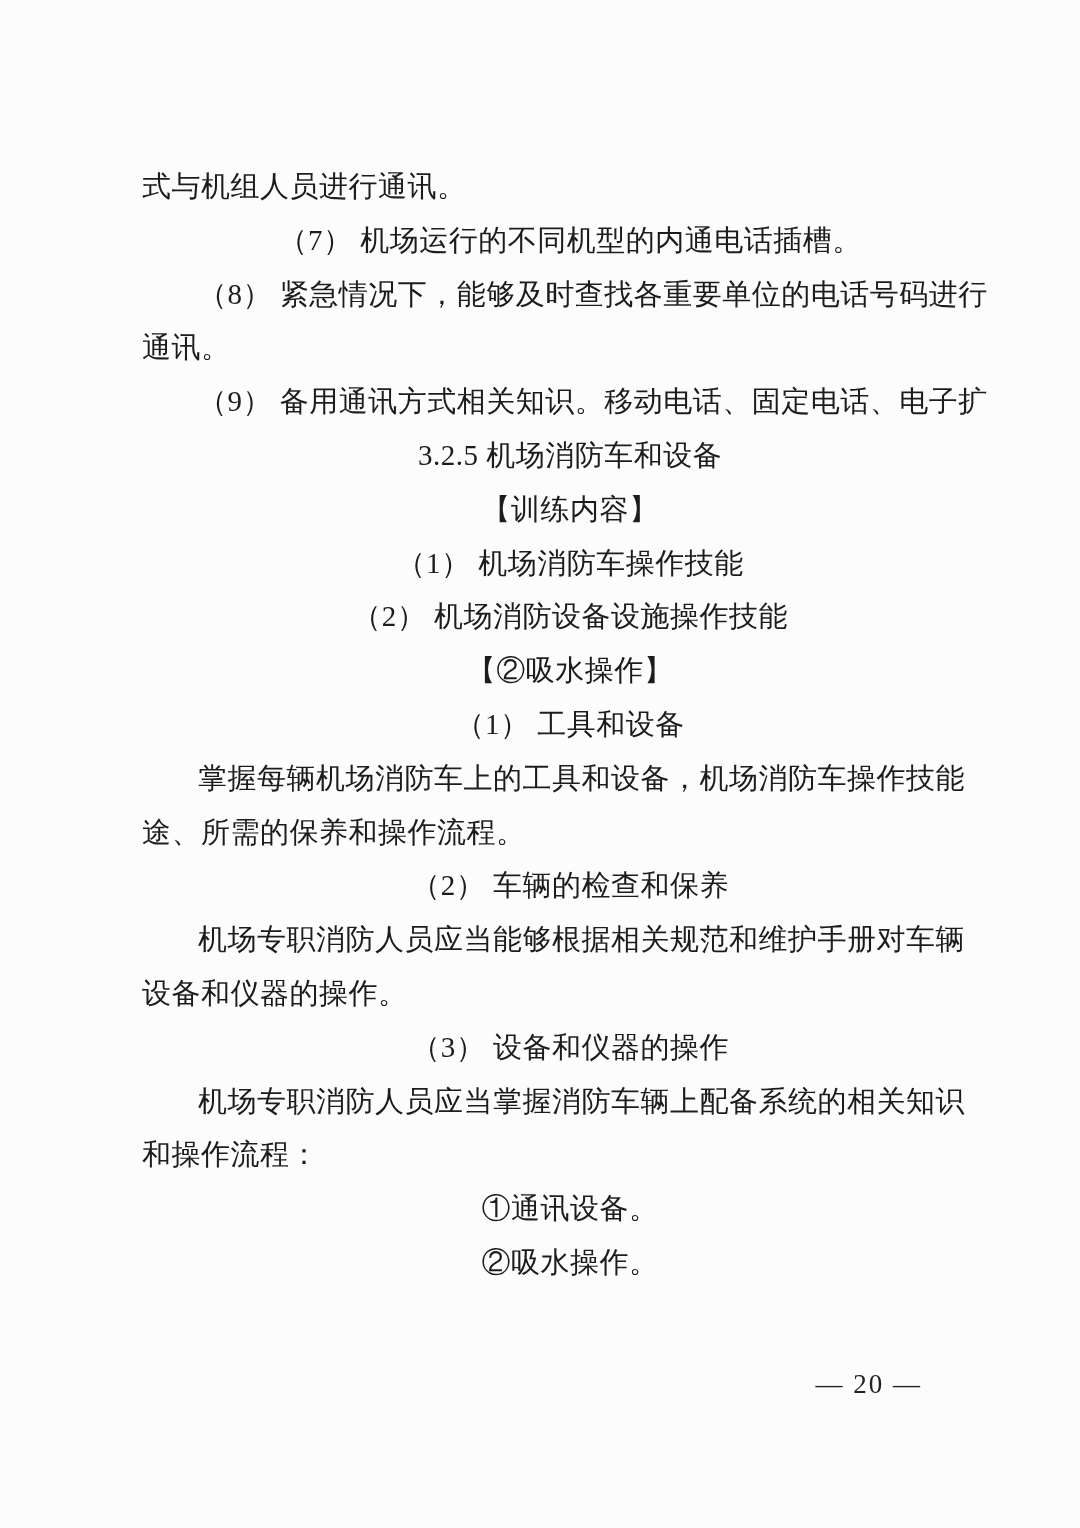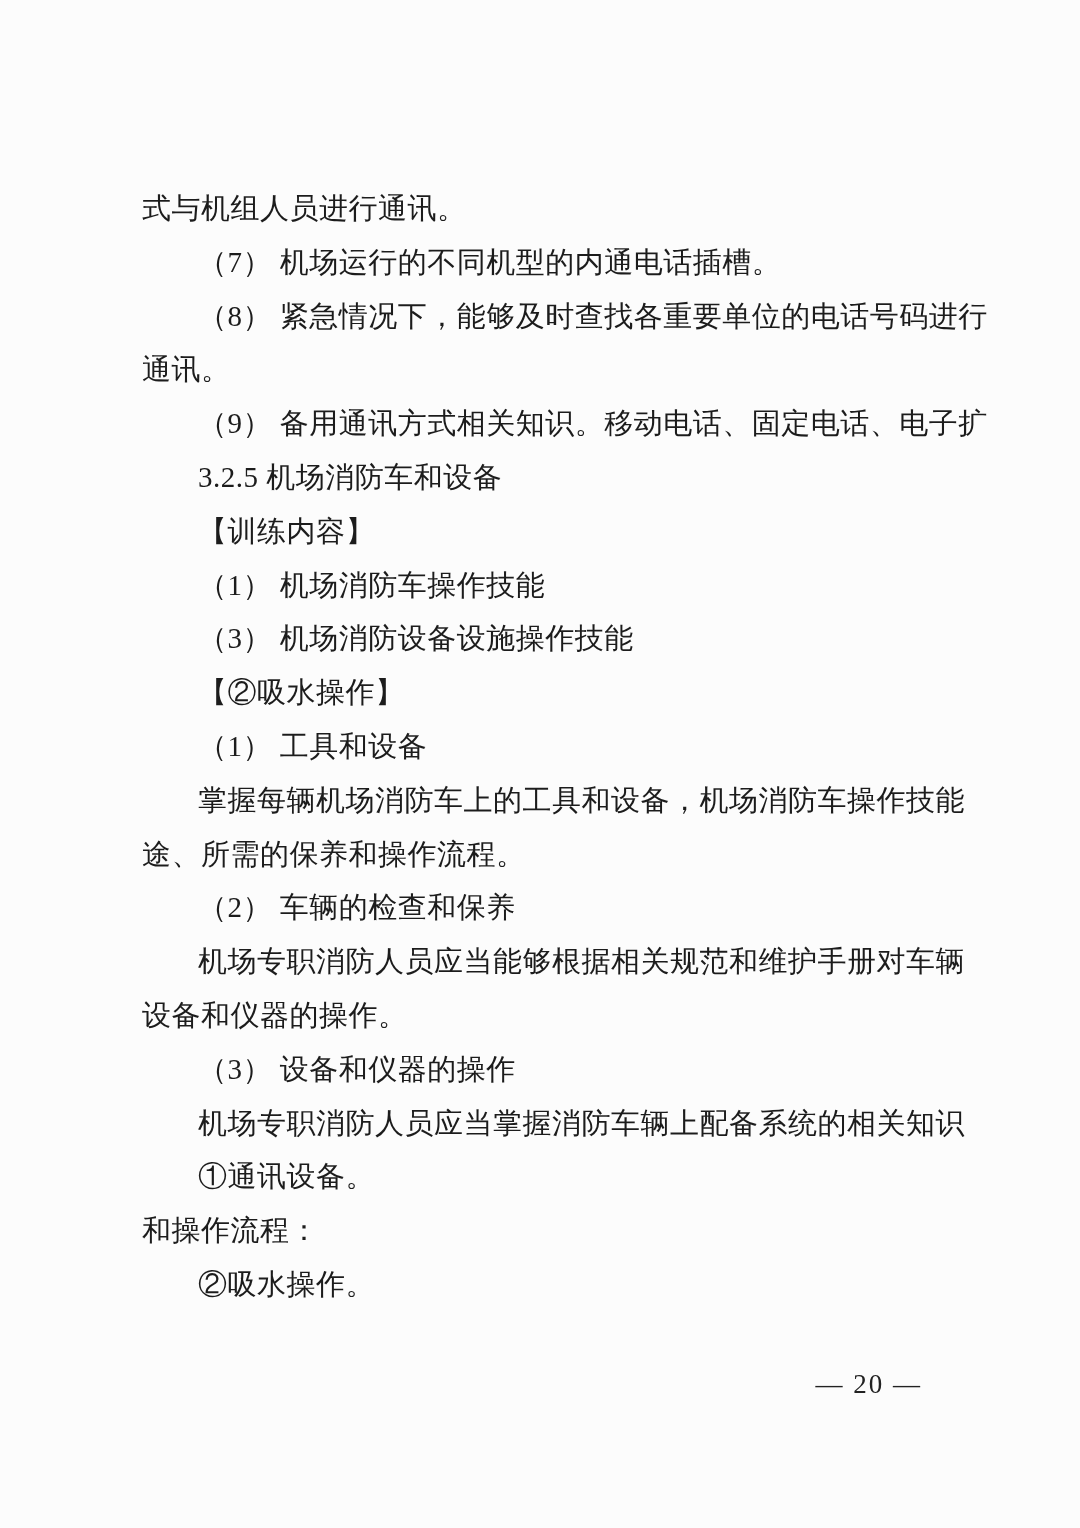--- a/index.html
+++ b/index.html
@@ -12,32 +12,33 @@
     width: 1080px;
     height: 1528px;
     background: #fcfcfc;
     overflow: hidden;
     font-family: "Liberation Serif", "DejaVu Serif", serif;
     color: #1c1c1c;
   }
   .content {
     position: absolute;
     left: 142px;
-    top: 182px;
+    top: 160px;
     width: 800px;
   }
   .line {
     height: 53.8px;
     line-height: 53.8px;
     font-size: 29px;
     white-space: nowrap;
     letter-spacing: 0.5px;
   }
   .line.indent {
     padding-left: 56px;
+    text-align: center;
   }
   .page-number {
     position: absolute;
     top: 1369px;
     right: 158px;
     font-size: 27px;
     line-height: 30px;
     letter-spacing: 2px;
     color: #222222;
     white-space: nowrap;
@@ -49,28 +50,28 @@
 <div class="page">
   <div class="content" id="doc-content">
       <div class="line">式与机组人员进行通讯。</div>
       <div class="line indent">（7） 机场运行的不同机型的内通电话插槽。</div>
       <div class="line indent">（8） 紧急情况下，能够及时查找各重要单位的电话号码进行</div>
       <div class="line">通讯。</div>
       <div class="line indent">（9） 备用通讯方式相关知识。移动电话、固定电话、电子扩</div>
       <div class="line indent">3.2.5 机场消防车和设备</div>
       <div class="line indent">【训练内容】</div>
       <div class="line indent">（1） 机场消防车操作技能</div>
-      <div class="line indent">（3） 机场消防设备设施操作技能</div>
+      <div class="line indent">（2） 机场消防设备设施操作技能</div>
       <div class="line indent">【②吸水操作】</div>
       <div class="line indent">（1） 工具和设备</div>
       <div class="line indent">掌握每辆机场消防车上的工具和设备，机场消防车操作技能</div>
       <div class="line">途、所需的保养和操作流程。</div>
       <div class="line indent">（2） 车辆的检查和保养</div>
       <div class="line indent">机场专职消防人员应当能够根据相关规范和维护手册对车辆</div>
       <div class="line">设备和仪器的操作。</div>
       <div class="line indent">（3） 设备和仪器的操作</div>
       <div class="line indent">机场专职消防人员应当掌握消防车辆上配备系统的相关知识</div>
+      <div class="line">和操作流程：</div>
       <div class="line indent">①通讯设备。</div>
-      <div class="line">和操作流程：</div>
       <div class="line indent">②吸水操作。</div>
     </div>
   <div class="page-number">— 20 —</div>
 </div>
 
 </body></html>

